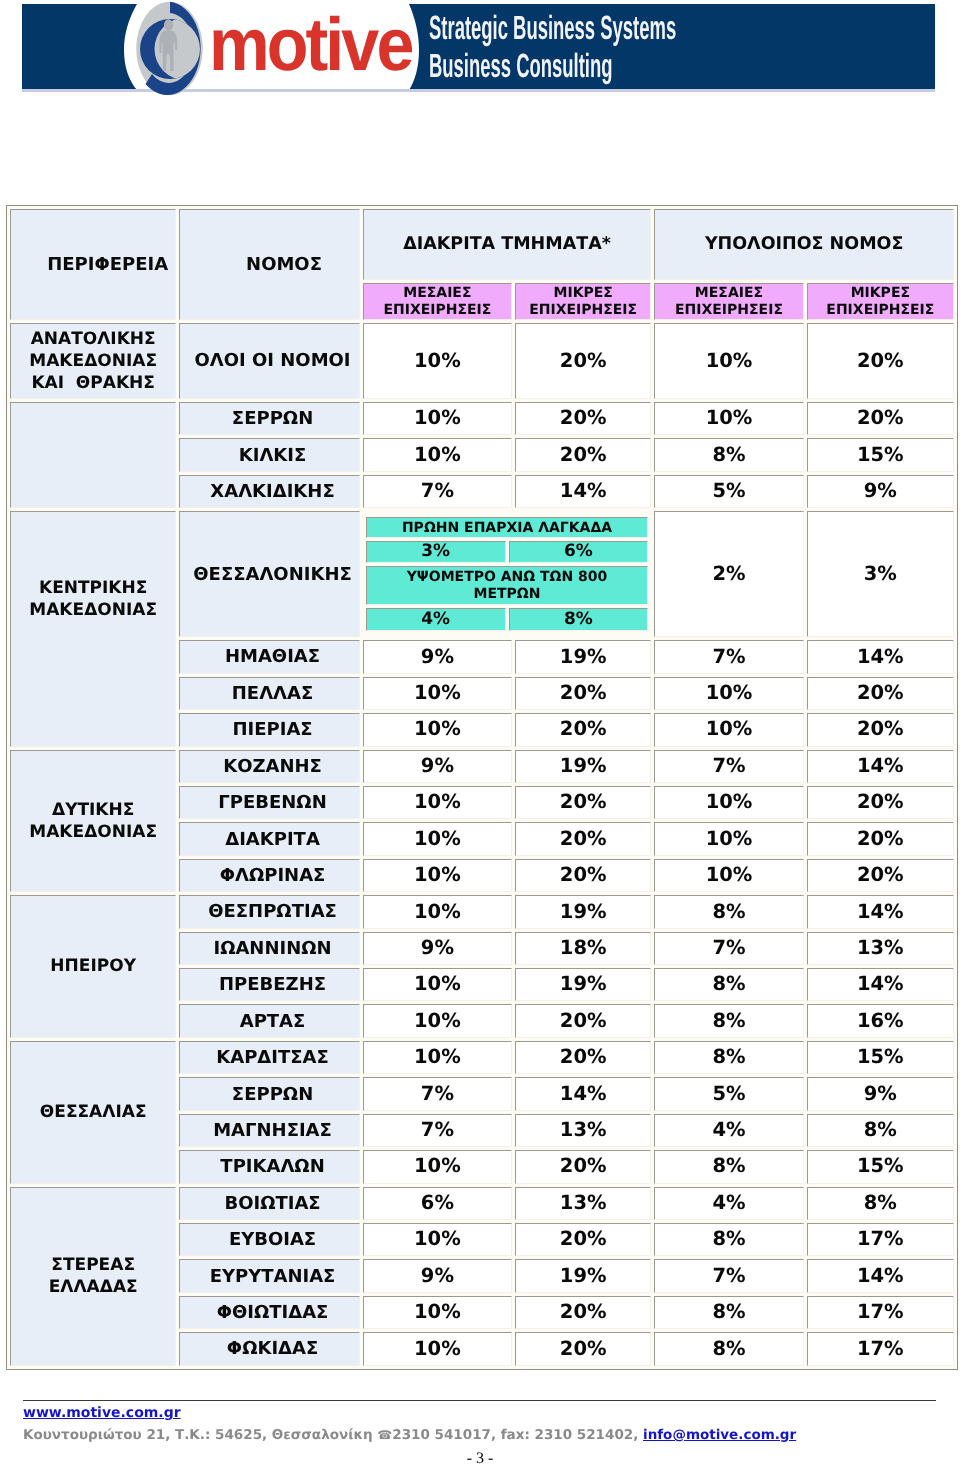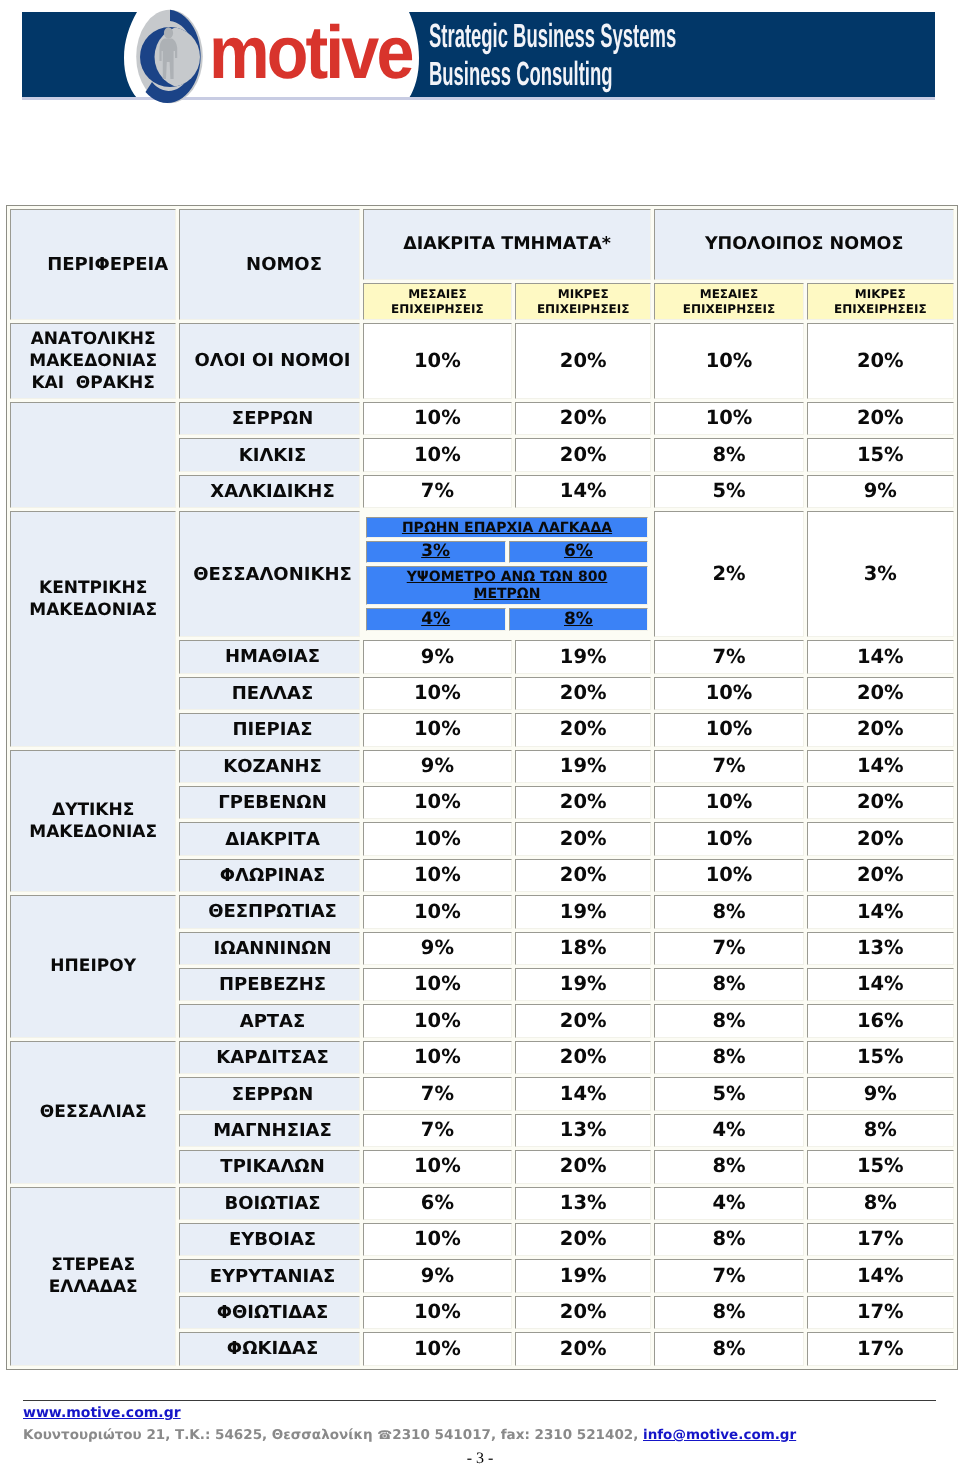--- a/index.html
+++ b/index.html
@@ -3,45 +3,45 @@
 <meta charset="utf-8">
 <title>motive</title>
 <style>
   html,body{margin:0;padding:0;}
   *{-webkit-font-smoothing:antialiased;}
   body{width:960px;height:1480px;background:#ffffff;font-family:"Liberation Sans",sans-serif;
       -webkit-font-smoothing:antialiased;text-rendering:geometricPrecision;}
   .page{position:relative;width:960px;height:1480px;overflow:hidden;background:#fff;}
 
   
-  .logo-wrap{position:absolute;left:0;top:8px;width:960px;height:100px;}
+  .logo-wrap{position:absolute;left:0;top:0;width:960px;height:100px;}
   .logo-svg{position:absolute;left:0;top:0;}
 
   
   .tbl{position:absolute;left:6px;top:205px;width:952px;
        border-collapse:separate;border-spacing:3px;table-layout:fixed;
        background:#fcfcf4;border:1px solid #8e8e86;}
   .tbl td{border:1px solid;border-color:#9a9a92 #f2f2ea #f2f2ea #9a9a92;background:#ffffff;padding:0;
           font-family:"DejaVu Sans",sans-serif;font-weight:bold;color:#0a0a0a;text-align:center;
           vertical-align:middle;line-height:1.17;}
   col.c1{width:166px}col.c2{width:180px}col.c3{width:149px}col.c4{width:136px}col.c5{width:149px}col.c6{width:147px}
   tr.h1{height:71px}
   tr.h2{height:37px}
   tr.r0{height:76px}
   tr.rth{height:126px}
   tr.rn{height:33.43px}
   td.hd{background:#e8eef7;font-size:17.5px;margin-left:12px;}
   td.hd1{font-size:18px;padding-left:29px;}
-  td.sub{background:#fef9c3;font-size:12px;}
+  td.sub{background:#f0abfc;font-size:14px;}
   td.reg{background:#e8eef7;font-size:17px;line-height:1.31;}
   td.reg.up{vertical-align:middle;padding-bottom:60px;}
   td.nom{background:#e8eef7;font-size:18px;text-align:center;padding-left:6px;}
   td.val{background:#ffffff;font-size:19.5px;}
   .innerT{width:100%;height:100%;border-collapse:separate;border-spacing:3px;table-layout:fixed;}
-  .innerT td{border:1px solid;border-color:#9a9a92 #f2f2ea #f2f2ea #9a9a92;background:#3b82f6;text-decoration:underline;}
+  .innerT td{border:1px solid;border-color:#9a9a92 #f2f2ea #f2f2ea #9a9a92;background:#5eead4;}
   .innerT tr.s1{height:21px}
   .innerT tr.s2{height:20px}
   .innerT tr.s3{height:39px}
   .innerT tr.s4{height:23px}
   .innerT td{vertical-align:middle}
   td.nest{padding:0;border:none;background:transparent;}
   td.ttl{font-size:14px;}
   td.pct{font-size:17px;}
 
   

